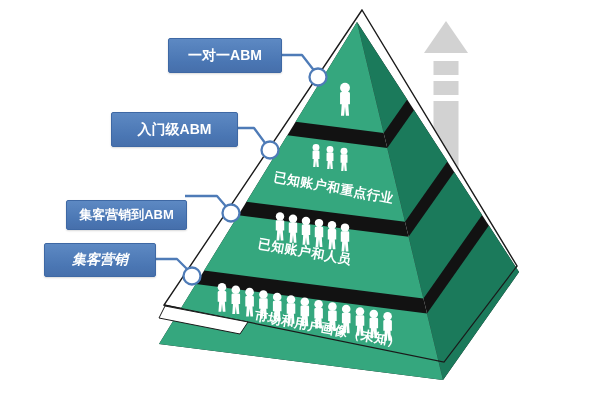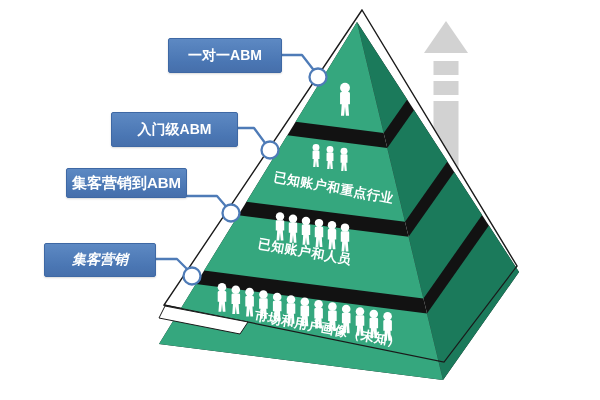--- a/index.html
+++ b/index.html
@@ -26,21 +26,21 @@
   .callout{
     position:absolute;display:flex;align-items:center;justify-content:center;
     background:linear-gradient(180deg,#5d89c3 0%,#4a76b3 70%,#466fab 100%);
     border:1px solid var(--callout-border);
     border-radius:2px;color:#ffffff;font-weight:bold;font-size:14px;
     box-shadow:0 1px 2px rgba(0,0,0,0.15);
     white-space:nowrap;
   }
   #callout-0{left:168px;top:38px;width:112px;height:33px;}
   #callout-1{left:111px;top:112px;width:125px;height:33px;}
-  #callout-2{left:66px;top:168px;width:119px;height:28px;font-size:15px;}
+  #callout-2{left:66px;top:200px;width:119px;height:28px;font-size:13px;}
   #callout-3{left:44px;top:243px;width:110px;height:32px;font-style:italic;}
 </style>
 </head>
 <body>
 
 <div id="stage">
 
   <svg id="pyr-svg" width="600" height="400" viewBox="0 0 600 400">
     <defs>
       <g id="person-shape">

